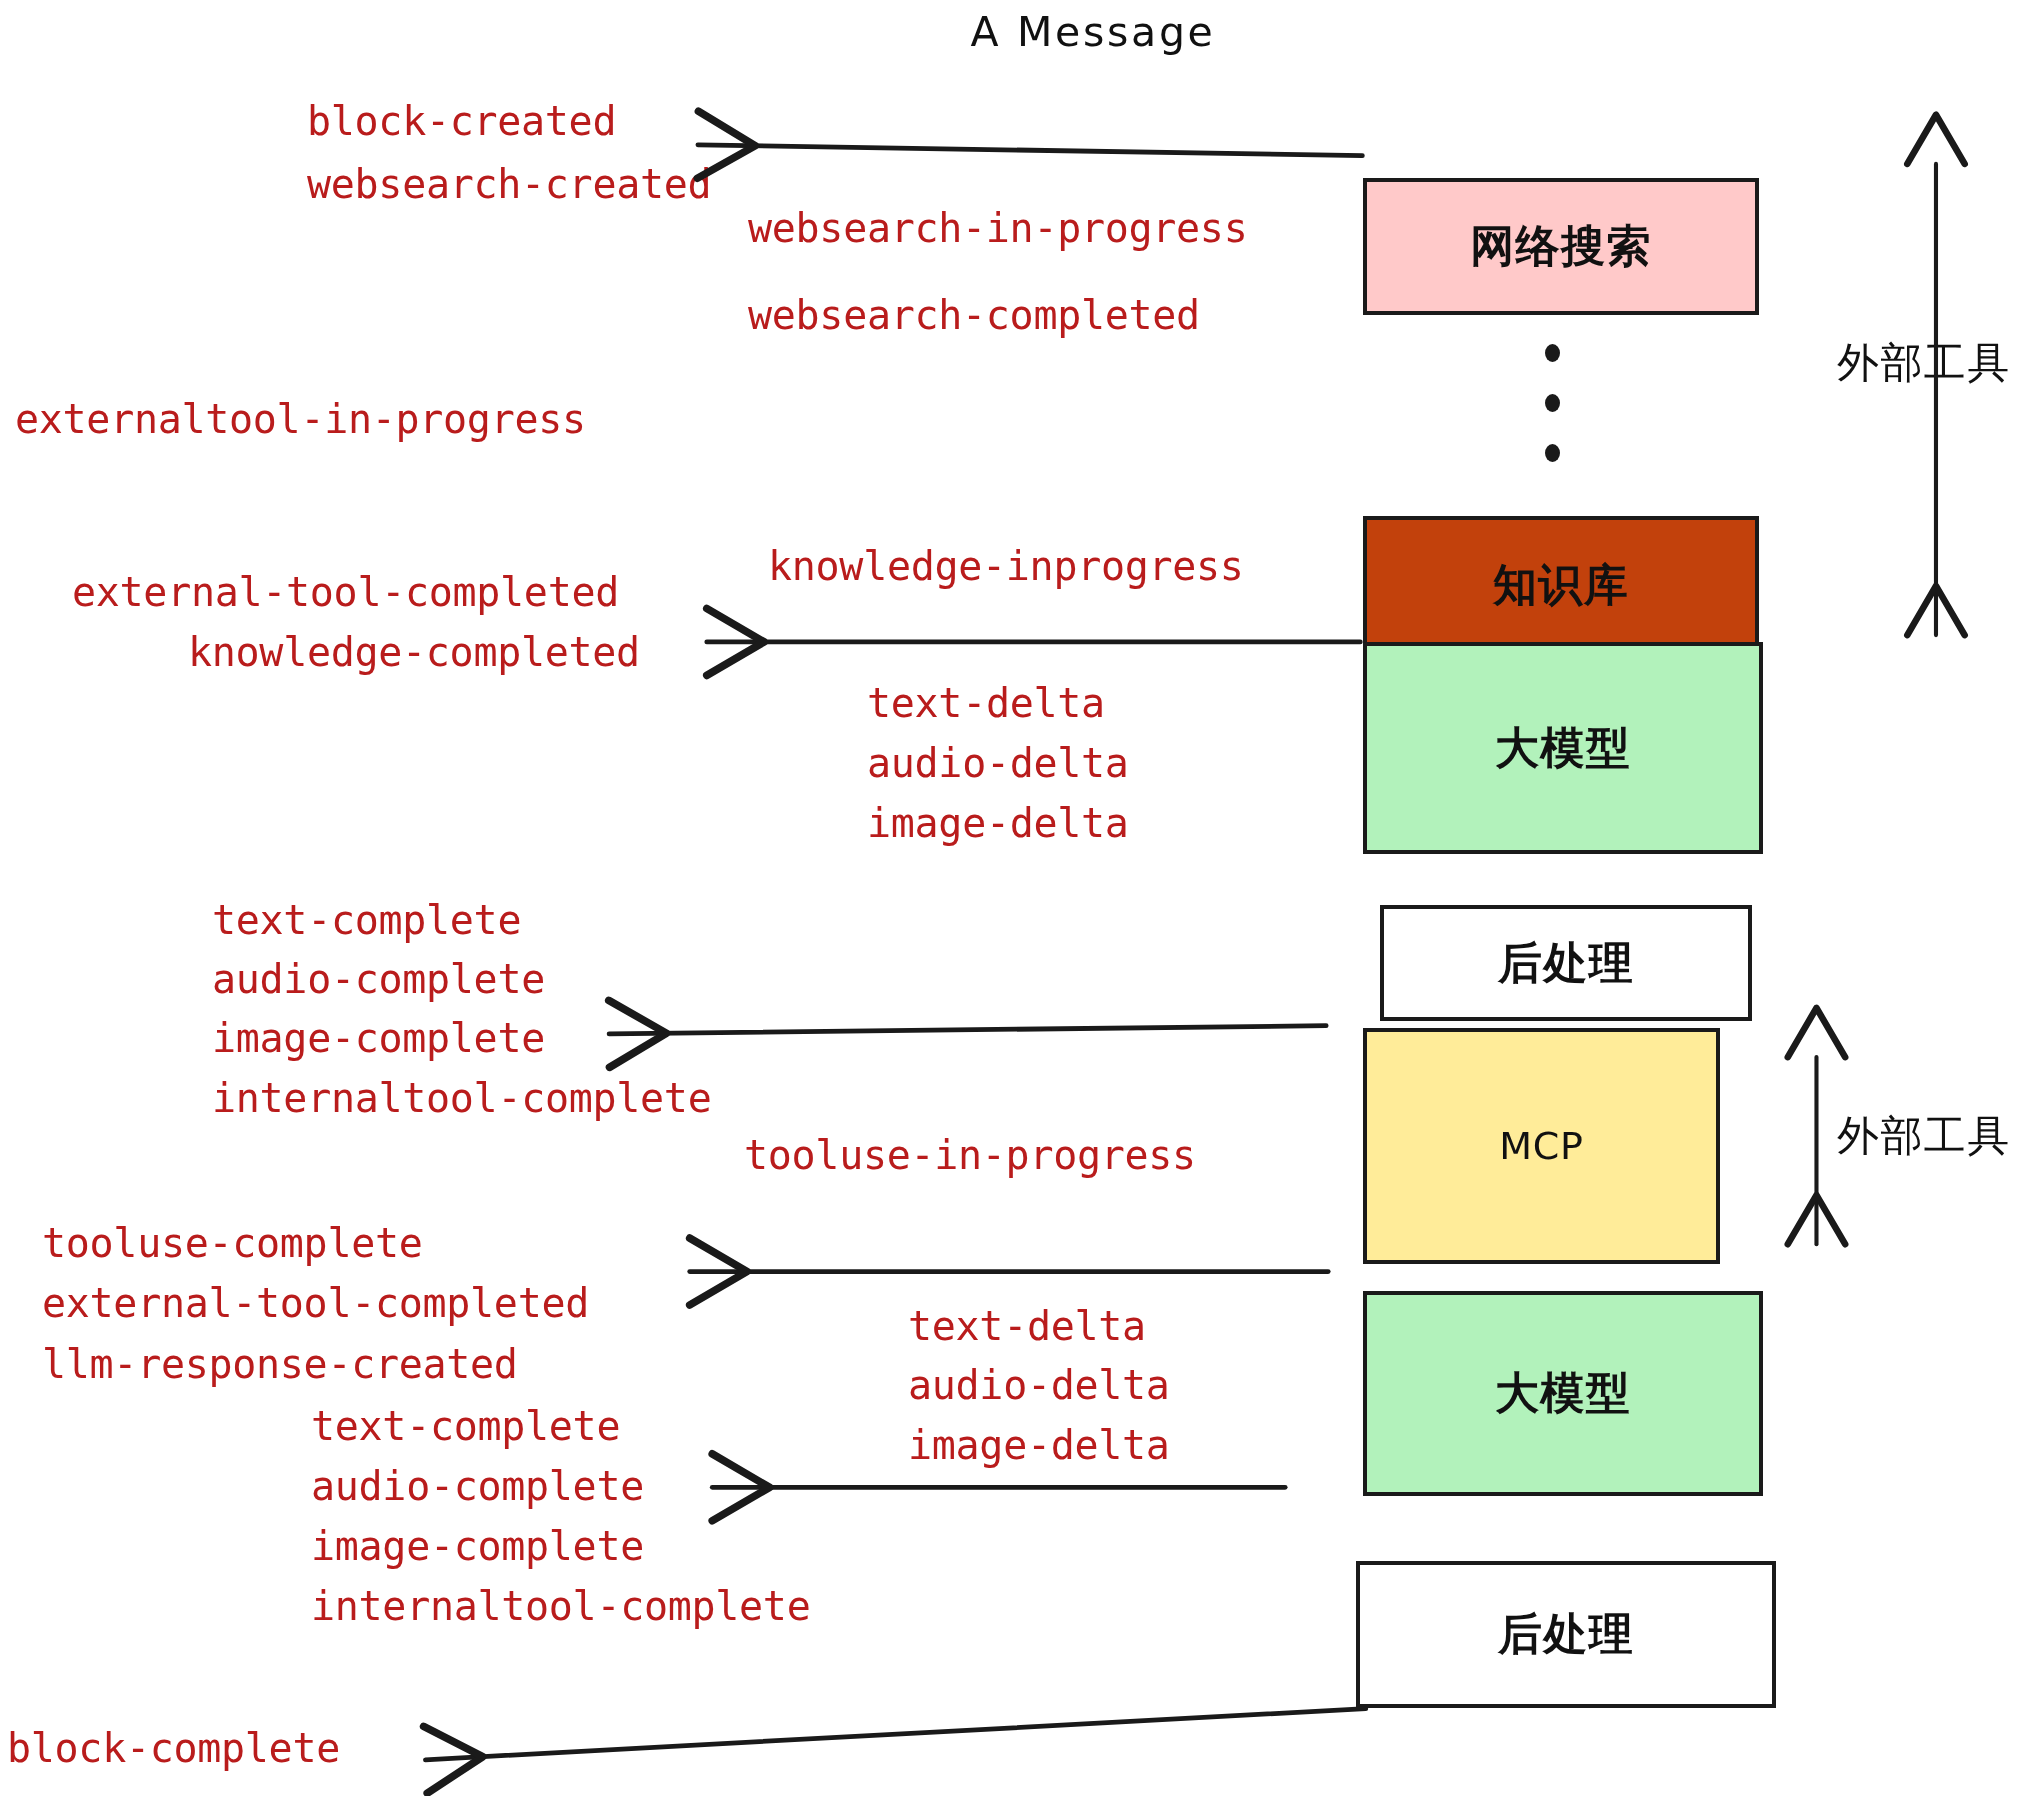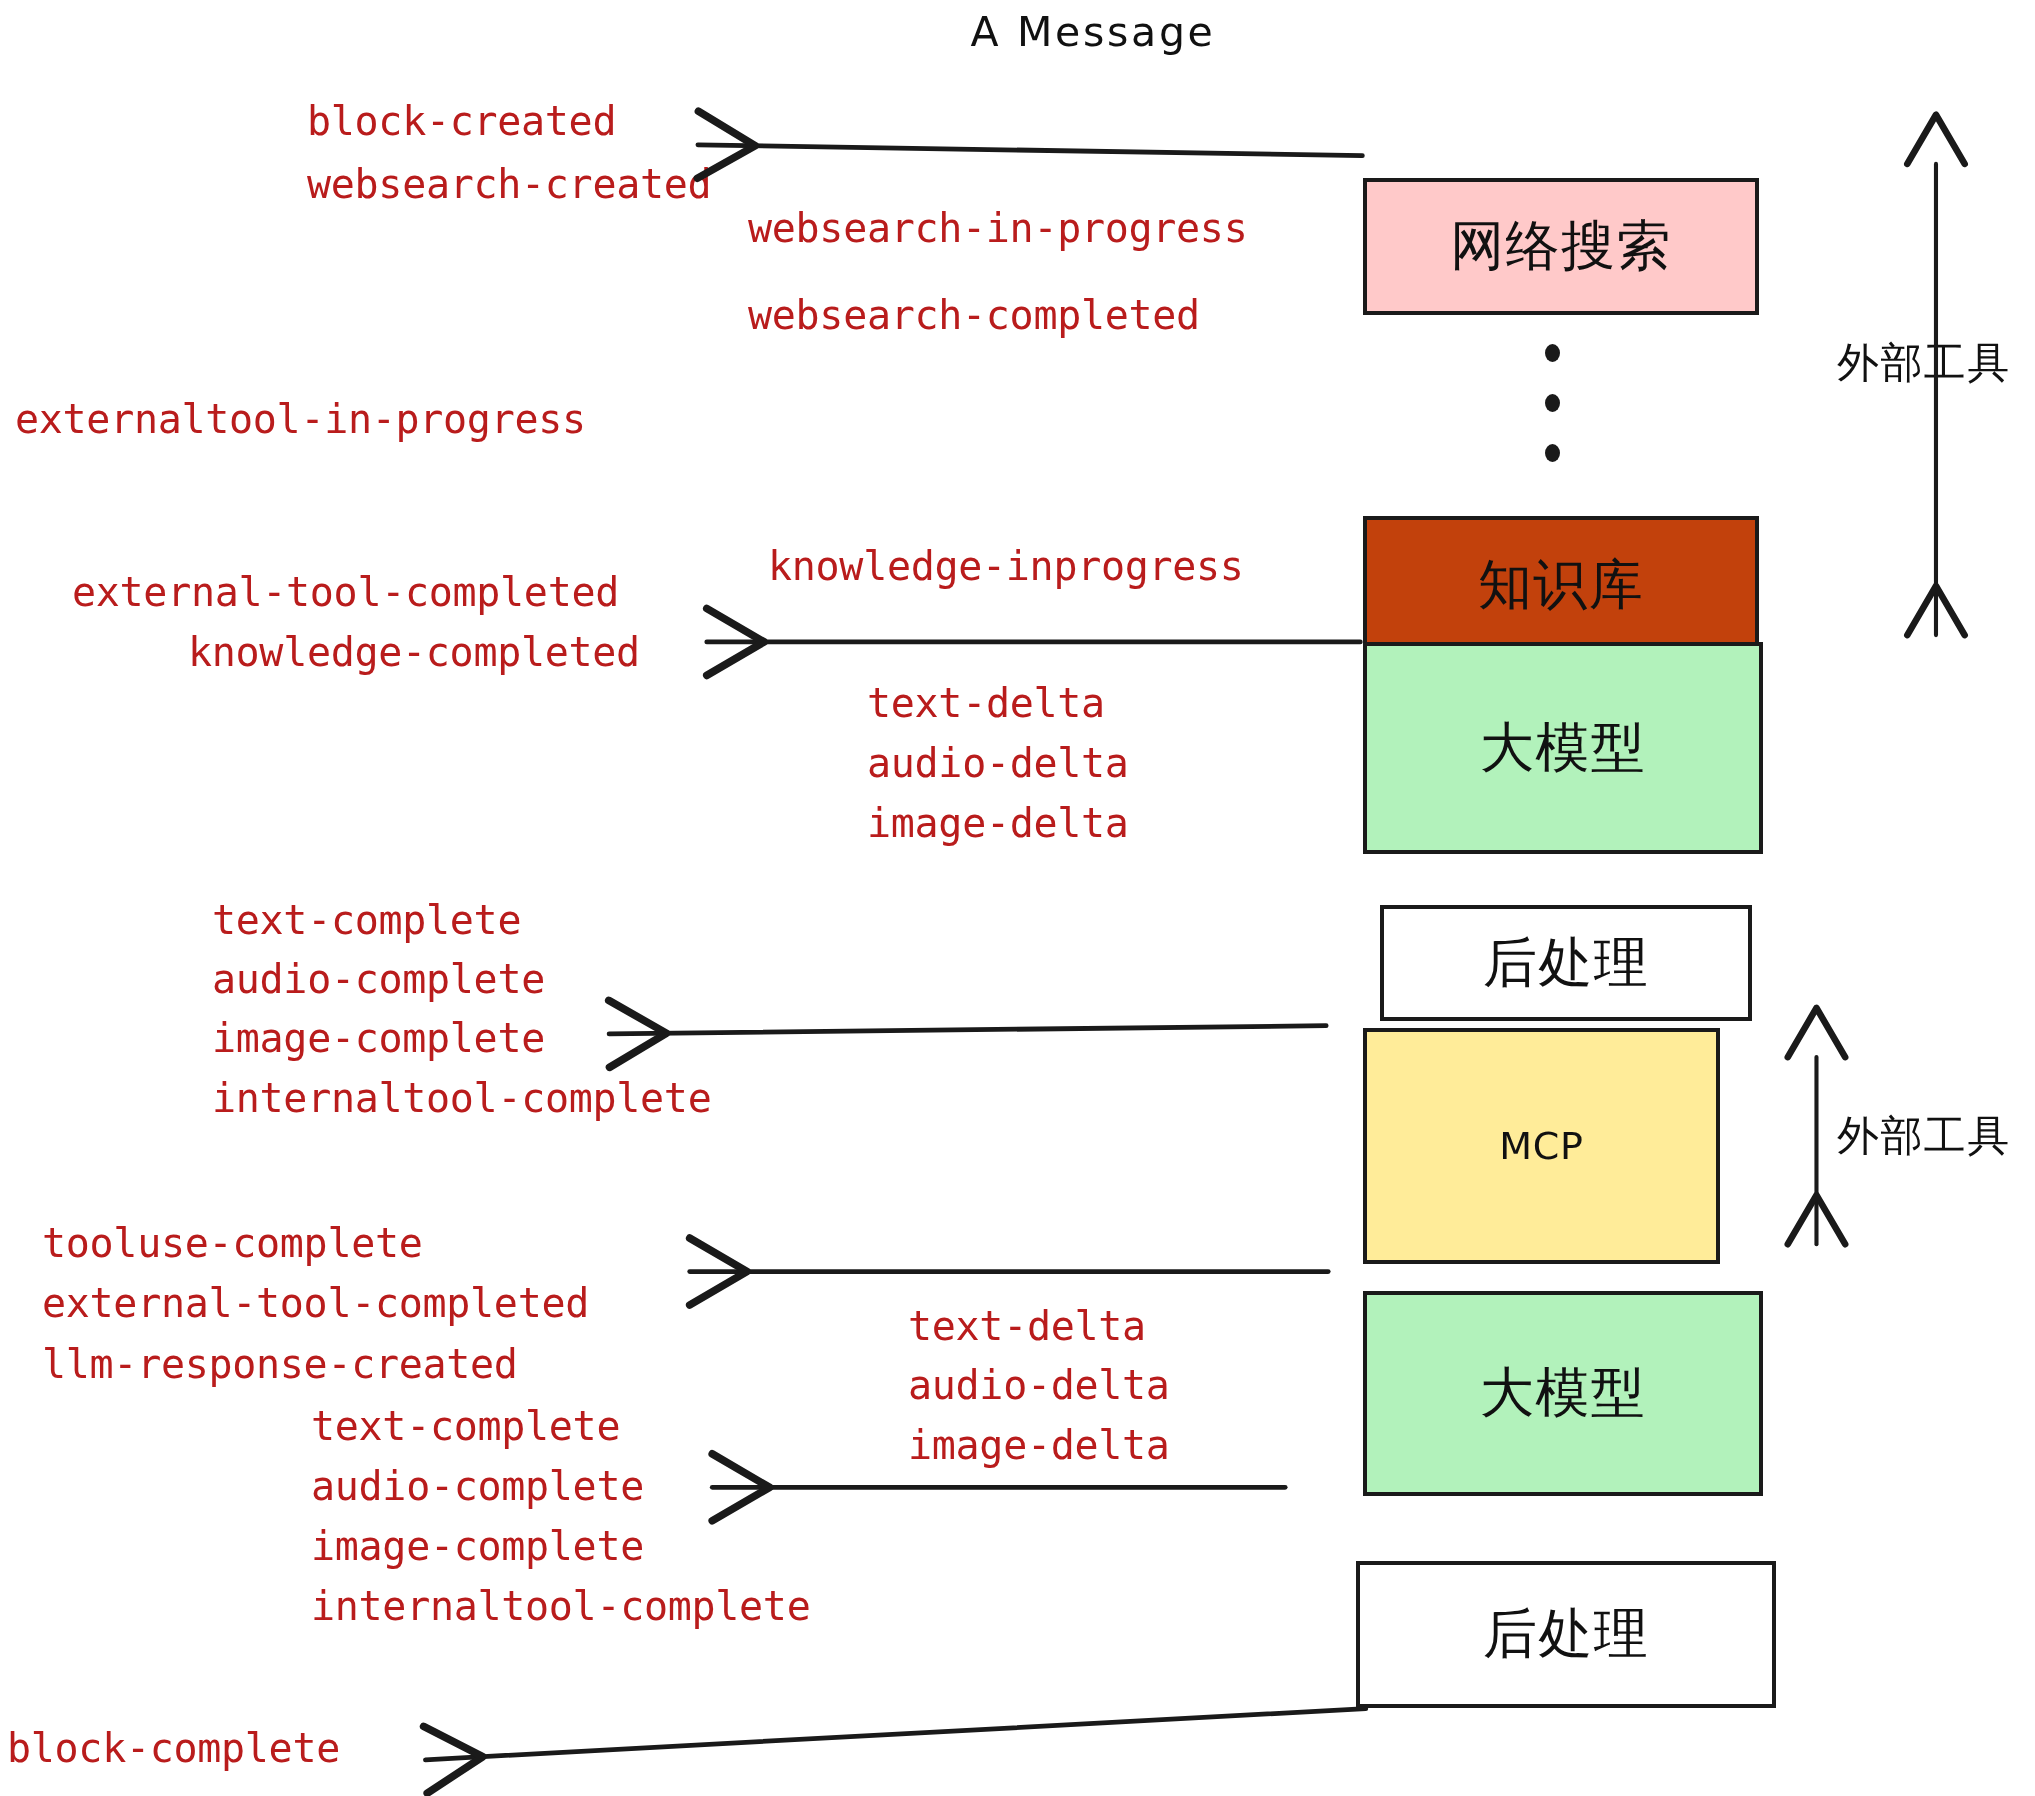--- a/index.html
+++ b/index.html
@@ -42,21 +42,21 @@
     position: absolute;
     border: 4.8px solid #1a1a1a;
     box-sizing: border-box;
     display: flex;
     align-items: center;
     justify-content: center;
     font-family: "DejaVu Sans", "Liberation Sans", sans-serif;
     color: #111111;
     white-space: pre;
   }
-  .box-label-cn { font-size: 54px; letter-spacing: 1.4px; }
+  .box-label-cn { font-size: 44px; letter-spacing: 1.4px; font-weight: bold; }
   .box-label-en {
     font-size: 38px;
     font-family: "DejaVu Sans", "Liberation Sans", sans-serif;
     letter-spacing: 0.7px;
   }
 
   
   .dot {
     position: absolute;
     width: 15px;
@@ -138,20 +138,21 @@
   <div class="ev" style="left:188px; top:632px;">knowledge-completed</div>
 
   <div class="ev" style="left:867px; top:683px;">text-delta</div>
   <div class="ev" style="left:867px; top:743px;">audio-delta</div>
   <div class="ev" style="left:867px; top:803px;">image-delta</div>
 
   <div class="ev" style="left:212px; top:900px;">text-complete</div>
   <div class="ev" style="left:212px; top:959px;">audio-complete</div>
   <div class="ev" style="left:212px; top:1018px;">image-complete</div>
   <div class="ev" style="left:212px; top:1078px;">internaltool-complete</div>
+  <div class="ev" style="left:744px; top:1135px;">tooluse-in-progress</div>
 
   <div class="ev" style="left:42px; top:1223px;">tooluse-complete</div>
   <div class="ev" style="left:42px; top:1283px;">external-tool-completed</div>
   <div class="ev" style="left:42px; top:1344px;">llm-response-created</div>
 
   <div class="ev" style="left:908px; top:1306px;">text-delta</div>
   <div class="ev" style="left:908px; top:1365px;">audio-delta</div>
   <div class="ev" style="left:908px; top:1425px;">image-delta</div>
 
   <div class="ev" style="left:311px; top:1406px;">text-complete</div>

